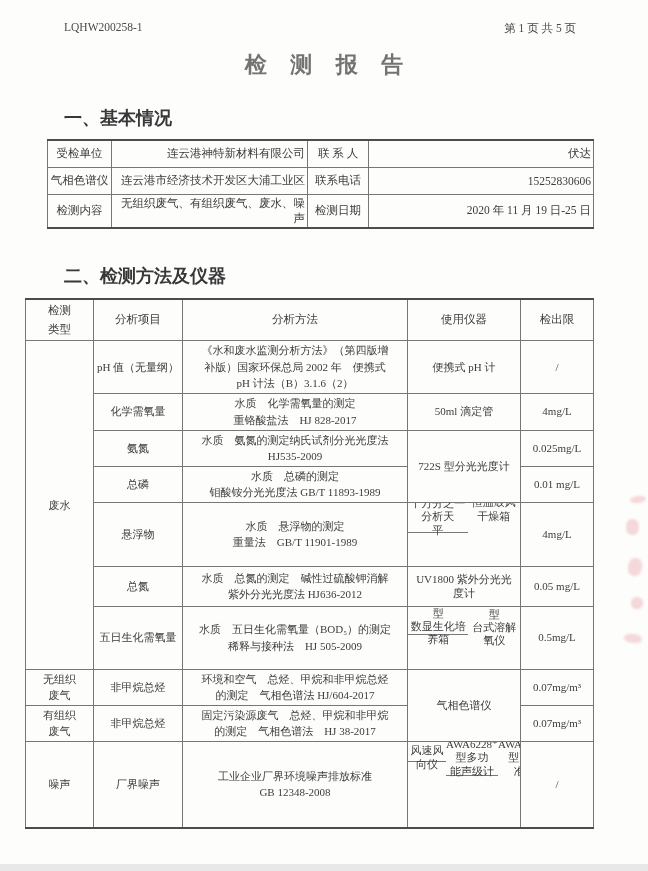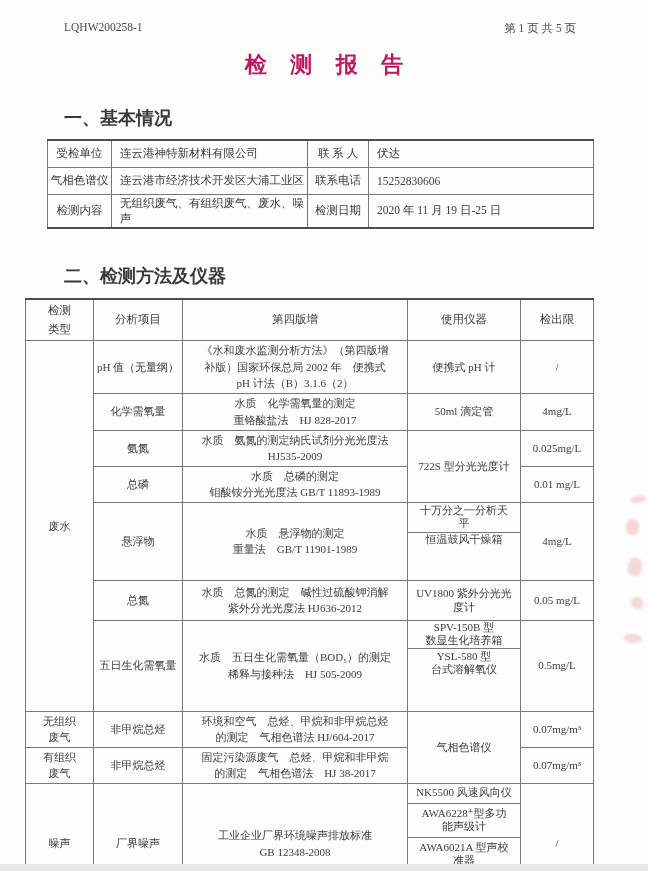--- a/index.html
+++ b/index.html
@@ -7,49 +7,49 @@
   .page {
     position:relative; width:648px; height:864px; margin:0 auto;
     background:#fdfdfc; color:#3a3a3a; overflow:hidden;
   }
   .header-row {
     display:flex; justify-content:space-between;
     padding:21px 72px 0 64px; font-size:11.5px; color:#4a4a4a;
   }
   .report-title {
     text-align:center; margin-top:14px; font-size:22px; font-weight:bold;
-    letter-spacing:9px; padding-left:9px; color:#be185d;
+    letter-spacing:9px; padding-left:9px; color:#737373;
   }
   .section-heading {
     margin:0 0 0 64px; font-size:18px; font-weight:bold; color:#383838;
   }
   .sh1 { margin-top:26px; }
   .sh2 { margin-top:35px; }
 
   table { border-collapse:collapse; table-layout:fixed; }
   td, th {
     border:1px solid #777; font-weight:normal; text-align:center;
     vertical-align:middle; white-space:pre-line; overflow:hidden;
     color:#3c3c3c; padding:1px 2px;
   }
 
   .t1 {
     margin:9px 0 16px 47px; width:546px; font-size:11.5px;
     border-top:2.5px solid #4c4c4c; border-bottom:2.5px solid #4c4c4c;
   }
   .t1 td { height:27px; }
-  .t1 td.val { text-align:left; padding-left:8px; }
+  .t1 td.val { text-align:right; padding-left:8px; }
 
   .t2 {
     margin:10px 0 0 25px; width:568px; font-size:11px; line-height:1.5;
     border-top:2.5px solid #4c4c4c; border-bottom:2.5px solid #4c4c4c;
   }
   .t2 th { font-size:11.5px; line-height:1.65; }
   .t2 .hrow { height:42px; }
-  .split { display:flex; flex-direction:column; height:100%; width:100%; }
+  .split { display:flex; flex-direction:row; height:100%; width:100%; }
   .split > div {
     display:flex; align-items:center; justify-content:center;
     border-bottom:1px solid #777; line-height:1.22; white-space:pre-line;
   }
   .split > div:last-child { border-bottom:none; }
   td.nopad { padding:0; height:inherit; }
 
   
   .stamp-mark { position:absolute; background:rgba(217,86,96,0.22); filter:blur(1.3px); border-radius:45%; }
   .sm1 { left:630px; top:496px; width:16px; height:7px; transform:rotate(-8deg); }
@@ -109,21 +109,21 @@
         <col style="width:89px">
         <col style="width:225px">
         <col style="width:113px">
         <col style="width:73px">
     </colgroup>
     <tbody>
       <tr class="hrow">
         <th>检测
 类型</th>
         <th>分析项目</th>
-        <th>第四版增</th>
+        <th>分析方法</th>
         <th>使用仪器</th>
         <th>检出限</th>
       </tr>
 
       <tr style="height:50px">
         <td rowspan="7">废水</td>
         <td>pH 值（无量纲）</td>
         <td>《水和废水监测分析方法》（第四版增
 补版）国家环保总局 2002 年　便携式
 pH 计法（B）3.1.6（2）</td>

